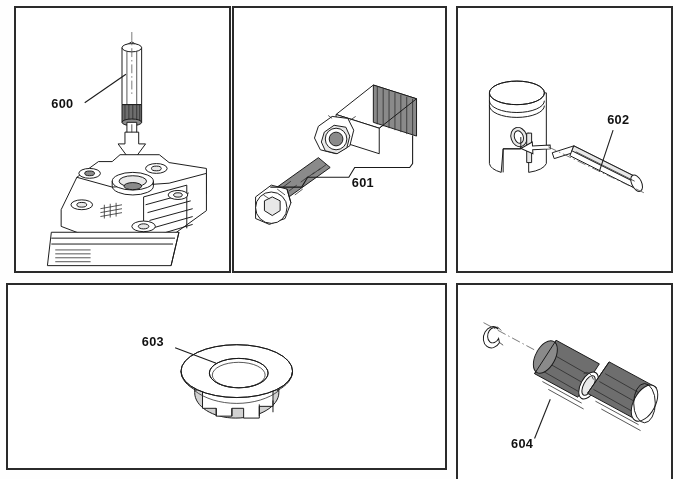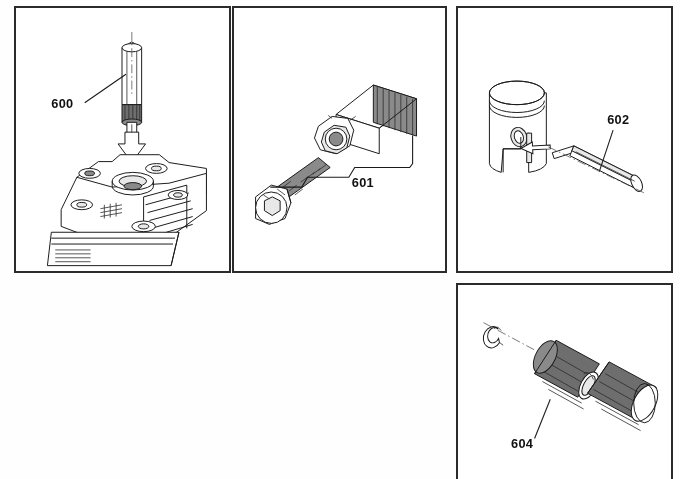--- a/index.html
+++ b/index.html
@@ -163,20 +163,44 @@
         <ellipse cx="182" cy="178" rx="5" ry="9" class="fillw" transform="rotate(-26 182 178)"></ellipse>
         <path class="center" d="M92 141 l100 48"></path>
         <path class="ln-thin" d="M120 146 l60 30"></path>
       </g>
 
       <path class="leader" d="M158 124 l-14 42"></path>
       <text class="lbl" x="152" y="118">602</text>
     </svg>
   </div>
 
+  <div class="panel" style="left:6px;top:283px;width:441px;height:187px;">
+    <svg viewBox="0 0 441 187">
+
+      <g>
+
+        <path class="fillmg" d="M188 88 v22 c0 14 18 26 42 26 c24 0 44 -12 44 -26 v-22 z"></path>
+        <path class="fillw" d="M196 108 v18 h14 v8 h16 v-8 h12 v10 h16 v-12 h14 v-16 z"></path>
+        <path class="ln" d="M210 126 v8 M226 126 v8 M254 122 v12 M268 118 v12"></path>
+
+        <ellipse cx="231" cy="88" rx="57" ry="27" class="fillw"></ellipse>
+        <ellipse cx="231" cy="88" rx="57" ry="27" class="ln"></ellipse>
+
+        <ellipse cx="233" cy="90" rx="30" ry="15" class="fillw"></ellipse>
+        <ellipse cx="233" cy="90" rx="30" ry="15" class="ln"></ellipse>
+        <ellipse cx="233" cy="92" rx="27" ry="13" class="ln-thin"></ellipse>
+
+        <path class="ln" d="M174 88 c0 8 6 15 16 20 M288 88 c0 8 -6 15 -16 20"></path>
+        <path class="ln-thin" d="M188 108 c10 8 26 13 43 13 c17 0 33 -5 43 -13"></path>
+      </g>
+
+      <path class="leader" d="M168 64 l42 16"></path>
+      <text class="lbl" x="134" y="62">603</text>
+    </svg>
+  </div>
 
   <div class="panel" style="left:456px;top:283px;width:217px;height:200px;">
     <svg viewBox="0 0 217 187">
 
       <path class="center" d="M26 32 l172 92"></path>
 
       <g>
         <path class="fillw" d="M38 38 a9 11 0 1 0 6 14 l-2 -4 a6 8 0 1 1 -3 -9 z" transform="rotate(16 41 46)"></path>
         <path class="ln-thin" d="M40 36 l4 4 M42 52 l4 3"></path>
       </g>

